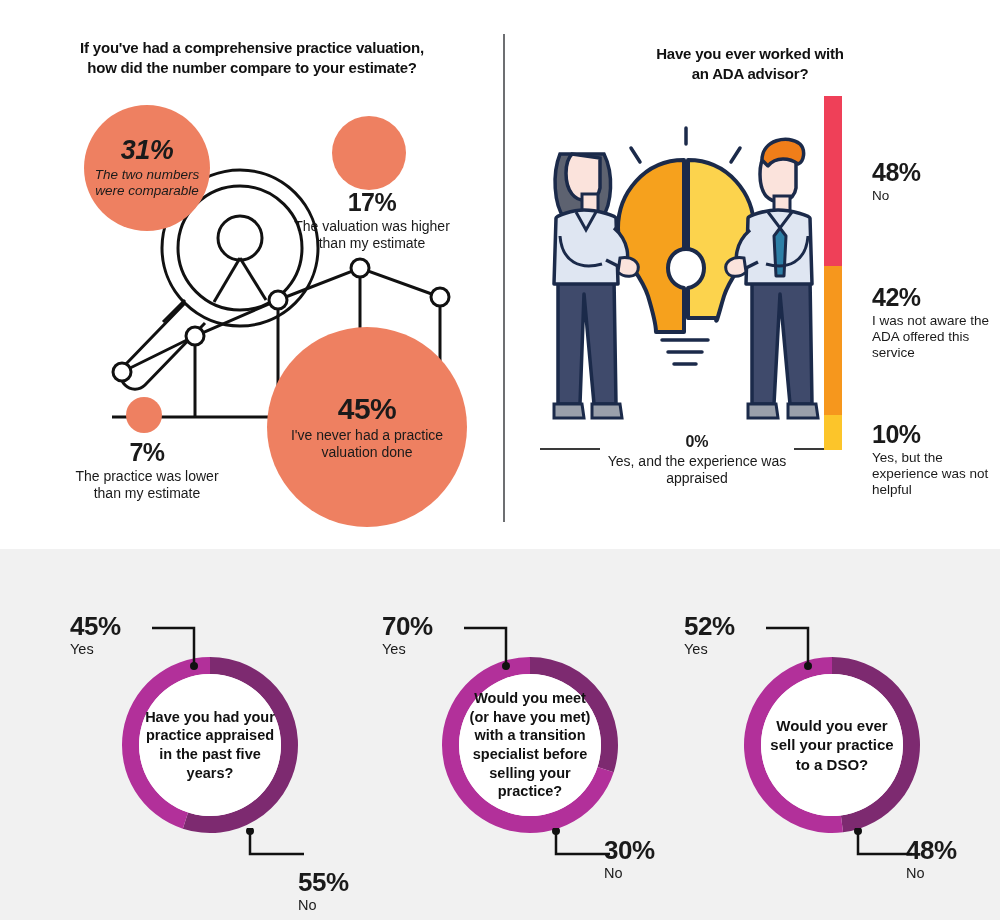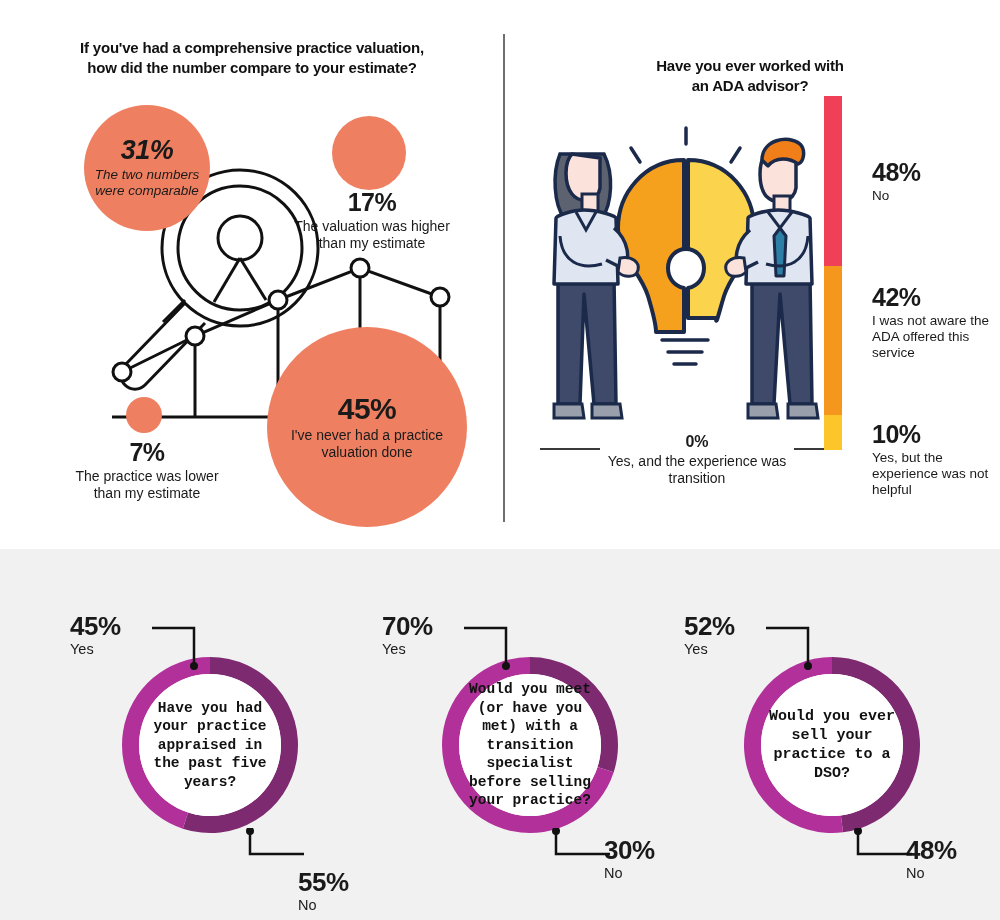--- a/index.html
+++ b/index.html
@@ -17,21 +17,21 @@
   .top-band{position:absolute;left:0;top:0;width:1000px;height:549px;background:#fff;}
   .v-divider{position:absolute;left:503px;top:34px;width:2px;height:488px;background:#6d6f72;}
 
   
   .panel-title{
     position:absolute;text-align:center;
     font-weight:bold;font-size:15px;line-height:1.32;
     letter-spacing:-0.2px;color:#111;
   }
   #title-left{left:42px;top:38px;width:420px;}
-  #title-right{left:560px;top:56px;width:380px;}
+  #title-right{left:560px;top:44px;width:380px;}
 
   
   .bubble{
     position:absolute;border-radius:50%;
     background:#ee8061;display:flex;flex-direction:column;
     align-items:center;justify-content:center;text-align:center;
   }
   .bubble .pct{font-weight:bold;font-size:26px;line-height:1;letter-spacing:-0.5px;}
   .bubble .lab{font-size:13.5px;line-height:1.16;margin-top:3px;}
   #bubble-31{left:84px;top:105px;width:126px;height:126px;z-index:5;font-style:italic;}
@@ -79,21 +79,20 @@
   #donut-1{left:105px;}
   #donut-2{left:425px;}
   #donut-3{left:727px;}
   .donut-svg{position:absolute;left:0;top:0;width:210px;height:210px;}
   .donut-center{
     position:absolute;left:34px;top:34px;width:142px;height:142px;
     border-radius:50%;background:#fff;
     display:flex;align-items:center;justify-content:center;text-align:center;
     font-weight:bold;font-size:14.5px;line-height:1.28;color:#111;padding:0 6px;
     box-sizing:border-box;
-    font-family:Liberation Mono, monospace;
   }
   #donut-3 .donut-center{font-size:15px;}
 
   .callout{position:absolute;text-align:left;}
   .callout .pct{font-weight:bold;font-size:26px;line-height:1;letter-spacing:-0.5px;display:block;}
   .callout .lab{font-size:14.5px;line-height:1;display:block;margin-top:3px;}
   #co-1-yes{left:70px;top:613px;width:92px;}
   #co-1-no{left:298px;top:837px;width:92px;margin-top:32px;}
   #co-2-yes{left:382px;top:613px;width:92px;}
   #co-2-no{left:604px;top:837px;width:92px;}
@@ -257,21 +256,21 @@
   <div class="bar-note" id="note-42">
     <span class="pct">42%</span>
     <span class="lab">I was not aware the ADA offered this service</span>
   </div>
   <div class="bar-note" id="note-10">
     <span class="pct">10%</span>
     <span class="lab">Yes, but the experience was not helpful</span>
   </div>
   <div id="zero-note">
     <span class="pct">0%</span>
-    <span class="lab">Yes, and the experience was transition</span>
+    <span class="lab">Yes, and the experience was appraised</span>
   </div>
 
   <div class="bottom-band"></div>
 
   <div class="donut-wrap" id="donut-1">
     <svg class="donut-svg" viewBox="0 0 210 210">
       <g id="d1-arcs">
           <path d="M105 17 A88 88 0 1 1 77.80650449500459 188.69297343397352 L83.0597933993787 172.52501265695588 A71 71 0 1 0 105 34 Z" fill="#7d2a70"></path>
           <path d="M77.80650449500459 188.69297343397352 A88 88 0 0 1 104.99999999999999 17 L104.99999999999999 34 A71 71 0 0 0 83.0597933993787 172.52501265695588 Z" fill="#b2309a"></path>
         </g>

